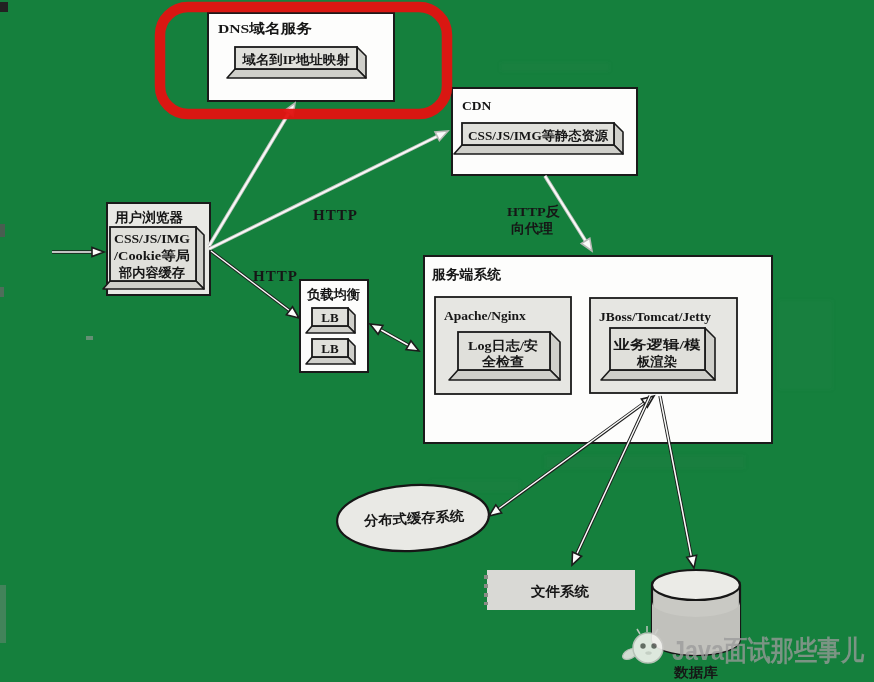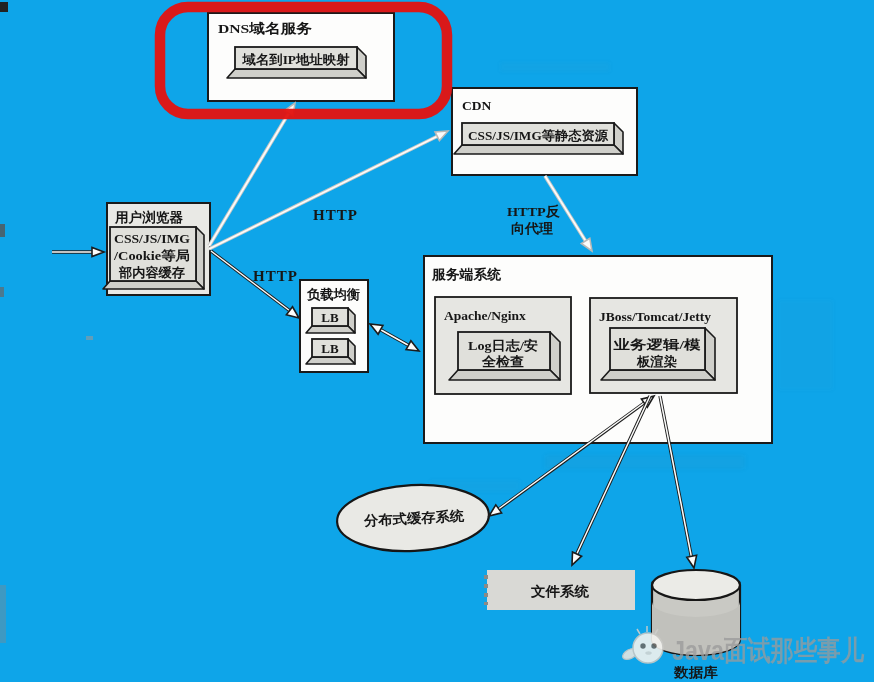--- a/index.html
+++ b/index.html
@@ -1,16 +1,16 @@
 <!DOCTYPE html>
 <html><head>
 <meta charset="utf-8">
 <style>
   html,body{margin:0;padding:0;background:#ffffff;}
-  #stage{position:relative;width:874px;height:682px;background:#0ea5e9;overflow:hidden;
+  #stage{position:relative;width:874px;height:682px;background:#15803d;overflow:hidden;
          font-family:"Liberation Serif", serif;}
   svg{position:absolute;left:0;top:0;}
   svg text{font-family:"Liberation Serif", serif;font-weight:700;fill:#161616;}
   .t-title{font-size:13.5px;}
   .t-comp{font-size:13px;}
   .t-http{font-size:15px;letter-spacing:1px;}
   .box{fill:#fdfdfc;stroke:#1a1a1a;stroke-width:2;}
   .subbox{fill:#e6e6e2;stroke:#1a1a1a;stroke-width:1.8;}
   .front{fill:#e0e0db;stroke:#1a1a1a;stroke-width:1.8;}
   .side{fill:#cfcfca;stroke:#1a1a1a;stroke-width:1.6;stroke-linejoin:round;}

